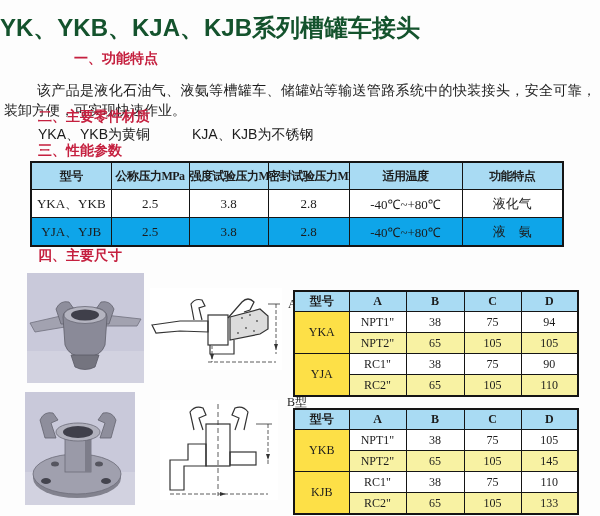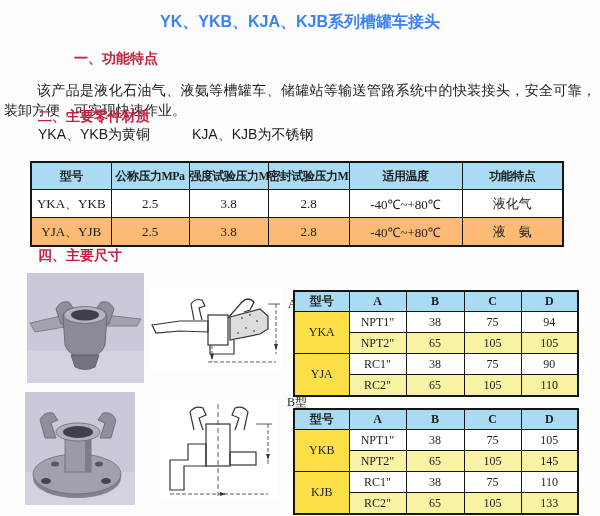--- a/index.html
+++ b/index.html
@@ -1,40 +1,40 @@
 <!DOCTYPE html>
 <html><head>
 <meta charset="utf-8">
 <style>
   html,body{margin:0;padding:0;background:#ffffff;}
   .page{
     position:relative;width:600px;height:516px;background:#fdfdfd;
     font-family:"Liberation Sans",sans-serif;color:#1c1c1c;overflow:hidden;
   }
   .title{
-    position:absolute;top:12px;left:0;width:100%;text-align:center;
-    font-size:16px;font-weight:bold;color:#3b82f6;
+    position:absolute;top:12px;left:0;width:100%;text-align:left;
+    font-size:24px;font-weight:bold;color:#14532d;
   }
   .red-h{
     position:absolute;left:38px;color:#c5203f;font-weight:bold;font-size:14px;white-space:nowrap;
   }
   .body-par{
     position:absolute;left:4px;top:68px;width:592px;font-size:14px;line-height:20px;
     text-indent:33px;font-weight:500;text-align:justify;margin-top:12px;
   }
   .mat-line{
     position:absolute;left:38px;top:126px;font-size:14px;font-weight:500;white-space:nowrap;
   }
   table{border-collapse:collapse;table-layout:fixed;position:absolute;background:#fff;}
   td,th{border:1px solid #151515;text-align:center;vertical-align:middle;
     font-family:"Liberation Serif",serif;overflow:hidden;white-space:nowrap;padding:0;}
   .perf{left:30px;top:161px;width:532px;font-size:13px;border:2px solid #151515;}
   .perf th{background:#a9dbf3;font-size:12px;letter-spacing:-0.5px;font-weight:bold;height:26px;}
   .perf td{height:27px;}
-  .perf tr.yellow td{background:#fdba74;}
+  .perf tr.yellow td{background:#0ea5e9;}
   .dim{width:284px;font-size:12px;border:2px solid #151515;}
   .dim th{background:#a9dbf3;font-weight:bold;height:19px;}
   .dim td{height:20px;}
   .dim td.yellow{background:#f8f2a3;}
   .dim td.model{background:#fde047;}
   .dim-label{
     position:absolute;font-size:12px;font-family:"Liberation Serif",serif;color:#1c1c1c;
   }
   .photo,.drawing{position:absolute;}
 </style>
@@ -44,20 +44,21 @@
 <div class="page">
 
   <div class="title">YK、YKB、KJA、KJB系列槽罐车接头</div>
 
   <div class="red-h" style="top:50px;margin-left:36px;">一、功能特点</div>
   <div class="body-par">该产品是液化石油气、液氨等槽罐车、储罐站等输送管路系统中的快装接头，安全可靠，装卸方便，可实现快速作业。</div>
 
   <div class="red-h" style="top:108px;">二、主要零件材质</div>
   <div class="mat-line">YKA、YKB为黄铜　　　KJA、KJB为不锈钢</div>
 
+  <div class="red-h" style="top:142px;">三、性能参数</div>
 
   <table class="perf">
     <colgroup>
       <col style="width:80px">
         <col style="width:78px">
         <col style="width:79px">
       <col style="width:81px">
         <col style="width:113px">
         <col style="width:101px">
     </colgroup>

